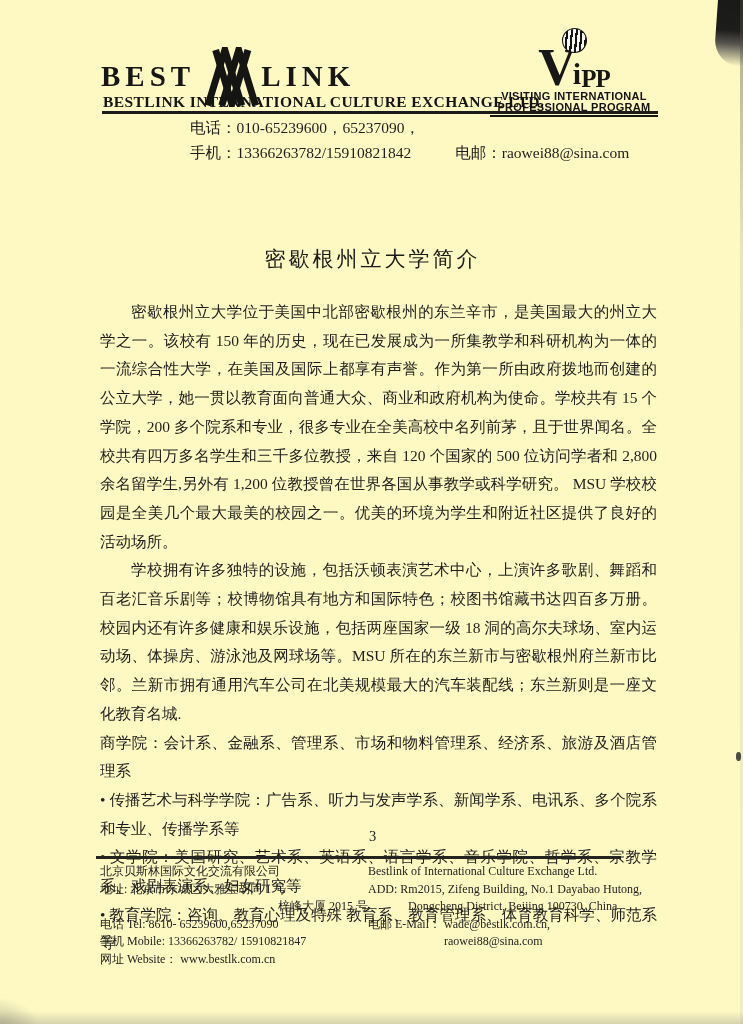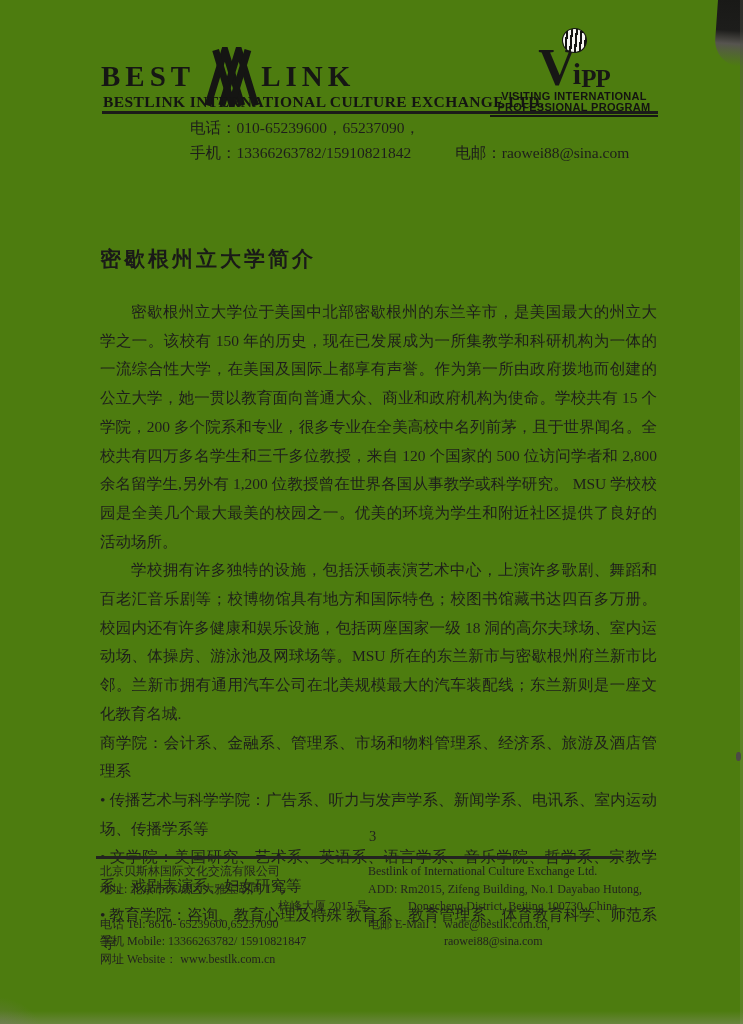--- a/index.html
+++ b/index.html
@@ -1,18 +1,18 @@
 <!DOCTYPE html>
 <html><head>
 <meta charset="utf-8">
 <style>
   html,body{margin:0;padding:0;background:#777;}
   .page{
     position:relative; width:743px; height:1024px; margin:0 auto;
-    background:#4d7c0f; overflow:hidden;
+    background:#fef9c3; overflow:hidden;
     font-family:"Liberation Serif", serif; color:#21211f;
   }
   
   .blob-tr{position:absolute; right:-5px; top:-8px; width:32px; height:74px;
     background:linear-gradient(to bottom,#181816 0%,#1d1d1b 52%,#56544f 70%,rgba(120,118,112,0) 100%);
     border-radius:0 0 4px 26px; transform:rotate(4deg);}
   .edge-right{position:absolute; right:0; top:0; width:3px; height:100%;
     background:linear-gradient(to bottom,rgba(70,70,64,.45),rgba(165,163,155,.22) 25%,rgba(165,163,155,.14) 90%);}
   .dot-right{position:absolute; right:2px; top:752px; width:5px; height:9px;
     background:#4c4a45; border-radius:45%;}
@@ -39,22 +39,22 @@
     border:1.5px solid #141412; transform:rotate(-10deg);}
   .vipp-sub{margin-top:1px; font-family:"Liberation Sans",sans-serif; font-weight:bold;
     font-size:11px; letter-spacing:.3px; line-height:10.5px; color:#131311;
     border-bottom:2.5px solid #161614; padding-bottom:3px;}
   
   .contact{position:absolute; left:130px; top:116px; font-size:15.5px; line-height:24.6px;
     color:#1d1d1b; white-space:nowrap;}
   .contact .ind{padding-left:60px;}
   .contact .mail{margin-left:44px;}
   
-  .doc-title{position:absolute; left:100px; width:545px; top:245px; 
-    font-size:21px; font-weight:bold; letter-spacing:3px; color:#1a1a18;}
+  .doc-title{position:absolute; left:100px; width:545px; top:245px; text-align:center;
+    font-size:21px; font-weight:normal; letter-spacing:3px; color:#1a1a18;}
   .body-text{position:absolute; left:100px; top:298px; width:557px;
     font-size:15.5px; line-height:28.7px; text-align:justify; color:#1e1e1c;}
   .body-text p{margin:0;}
   .body-text p.indented{text-indent:2em;}
   
   .page-number{position:absolute; left:100px; width:545px; top:828px; text-align:center;
     font-size:14.5px; color:#22221f;}
   .footer-rule{position:absolute; left:96px; top:856px; width:525px; height:2.5px; background:#232320;}
   .footer{position:absolute; left:100px; top:863px; width:545px; display:flex;
     font-size:12px; line-height:17.6px; color:#23231f;}
@@ -110,21 +110,21 @@
       <span>手机：13366263782/15910821842</span><span class="mail">电邮：raowei88@sina.com</span>
     </div>
   </div>
 
   <div class="doc-title">密歇根州立大学简介</div>
 
   <div class="body-text">
     <p class="indented">密歇根州立大学位于美国中北部密歇根州的东兰辛市，是美国最大的州立大学之一。该校有 150 年的历史，现在已发展成为一所集教学和科研机构为一体的一流综合性大学，在美国及国际上都享有声誉。作为第一所由政府拨地而创建的公立大学，她一贯以教育面向普通大众、商业和政府机构为使命。学校共有 15 个学院，200 多个院系和专业，很多专业在全美高校中名列前茅，且于世界闻名。全校共有四万多名学生和三千多位教授，来自 120 个国家的 500 位访问学者和 2,800 余名留学生,另外有 1,200 位教授曾在世界各国从事教学或科学研究。 MSU 学校校园是全美几个最大最美的校园之一。优美的环境为学生和附近社区提供了良好的活动场所。</p>
     <p class="indented">学校拥有许多独特的设施，包括沃顿表演艺术中心，上演许多歌剧、舞蹈和百老汇音乐剧等；校博物馆具有地方和国际特色；校图书馆藏书达四百多万册。校园内还有许多健康和娱乐设施，包括两座国家一级 18 洞的高尔夫球场、室内运动场、体操房、游泳池及网球场等。MSU 所在的东兰新市与密歇根州府兰新市比邻。兰新市拥有通用汽车公司在北美规模最大的汽车装配线；东兰新则是一座文化教育名城.</p>
     <p>商学院：会计系、金融系、管理系、市场和物料管理系、经济系、旅游及酒店管理系</p>
-    <p>• 传播艺术与科学学院：广告系、听力与发声学系、新闻学系、电讯系、室内运动场、传播学系等</p>
+    <p>• 传播艺术与科学学院：广告系、听力与发声学系、新闻学系、电讯系、多个院系和专业、传播学系等</p>
     <p>• 文学院：美国研究、艺术系、英语系、语言学系、音乐学院、哲学系、宗教学系、戏剧表演系、妇女研究等</p>
     <p>• 教育学院：咨询、教育心理及特殊 教育系、教育管理系、体育教育科学、师范系等</p>
   </div>
 
   <div class="page-number">3</div>
 
   <div class="footer-rule"></div>
   <div class="footer">
     <div class="footer-col left">
       <div>北京贝斯林国际文化交流有限公司</div>

